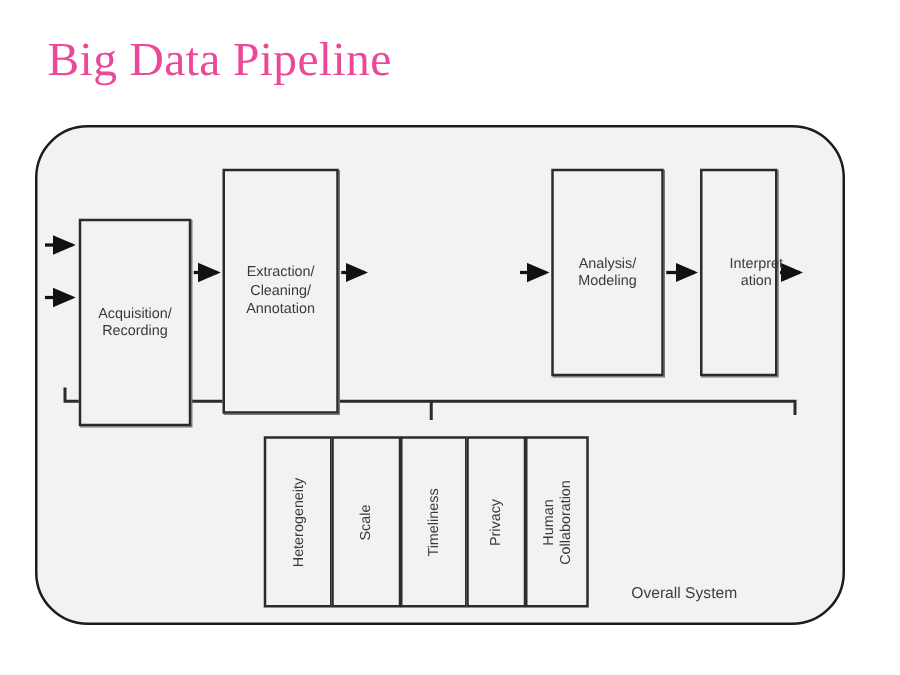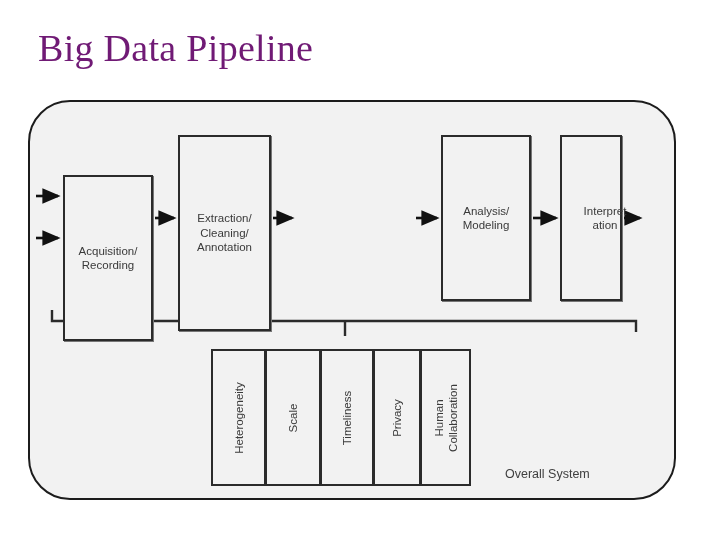--- a/index.html
+++ b/index.html
@@ -16,21 +16,21 @@
   }
 
   
   #slide-title {
     position: absolute;
     left: 38px;
     top: 26px;
     font-family: "Liberation Serif", serif;
     font-size: 38px;
     line-height: 44px;
-    color: #701a75;
+    color: #ec4899;
     white-space: nowrap;
     letter-spacing: 0.3px;
   }
 
   
   #diagram {
     position: absolute;
     left: 0;
     top: 88px;
     width: 720px;
@@ -71,21 +71,21 @@
     font-size: 11.5px;
     line-height: 14.5px;
     color: #3a3a3a;
     white-space: pre-line;
     padding: 0 3px;
   }
 
   #stage-1 { left: 63px;  top: 47px; width: 90px;  height: 166px; margin-top: 40px; }
   #stage-2 { left: 178px; top: 47px; width: 93px;  height: 196px; }
   #stage-3 { left: 296px; top: 47px; width: 118px; height: 166px; }
-  #stage-4 { left: 441px; top: 47px; width: 90px;  height: 166px; text-align: right; }
+  #stage-4 { left: 441px; top: 47px; width: 90px;  height: 166px; }
   #stage-5 { left: 560px; top: 47px; width: 62px;  height: 166px; padding-left: 28px; }
 
   
   .concern-box {
     position: absolute;
     top: 261px;
     height: 137px;
     box-sizing: border-box;
     background: #f2f2f2;
     border: 2px solid #2b2b2b;

